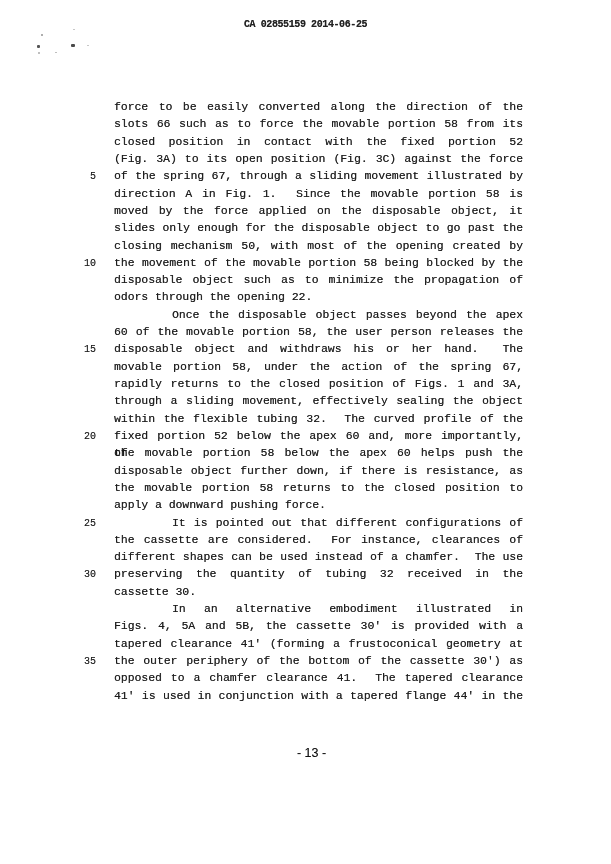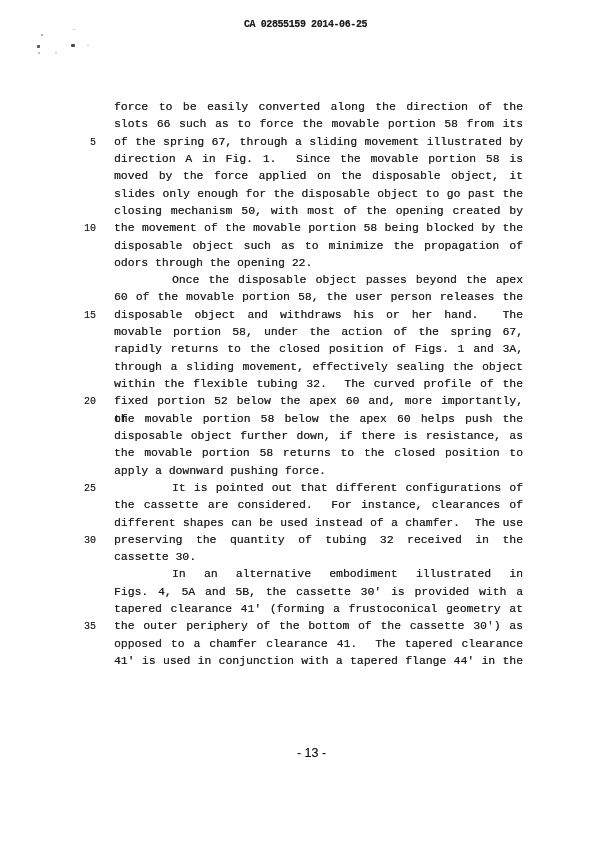--- a/index.html
+++ b/index.html
@@ -102,20 +102,28 @@
   <div class="text-block">
       <div class="row">
         <span class="num"></span>
         <span class="txt">force to be easily converted along the direction of the</span>
       </div>
       <div class="row">
         <span class="num"></span>
         <span class="txt">slots 66 such as to force the movable portion 58 from its</span>
       </div>
       <div class="row">
+        <span class="num"></span>
+        <span class="txt">closed position in contact with the fixed portion 52</span>
+      </div>
+      <div class="row">
+        <span class="num"></span>
+        <span class="txt">(Fig. 3A) to its open position (Fig. 3C) against the force</span>
+      </div>
+      <div class="row">
         <span class="num">5</span>
         <span class="txt">of the spring 67, through a sliding movement illustrated by</span>
       </div>
       <div class="row">
         <span class="num"></span>
         <span class="txt">direction A in Fig. 1.&nbsp; Since the movable portion 58 is</span>
       </div>
       <div class="row">
         <span class="num"></span>
         <span class="txt">moved by the force applied on the disposable object, it</span>

